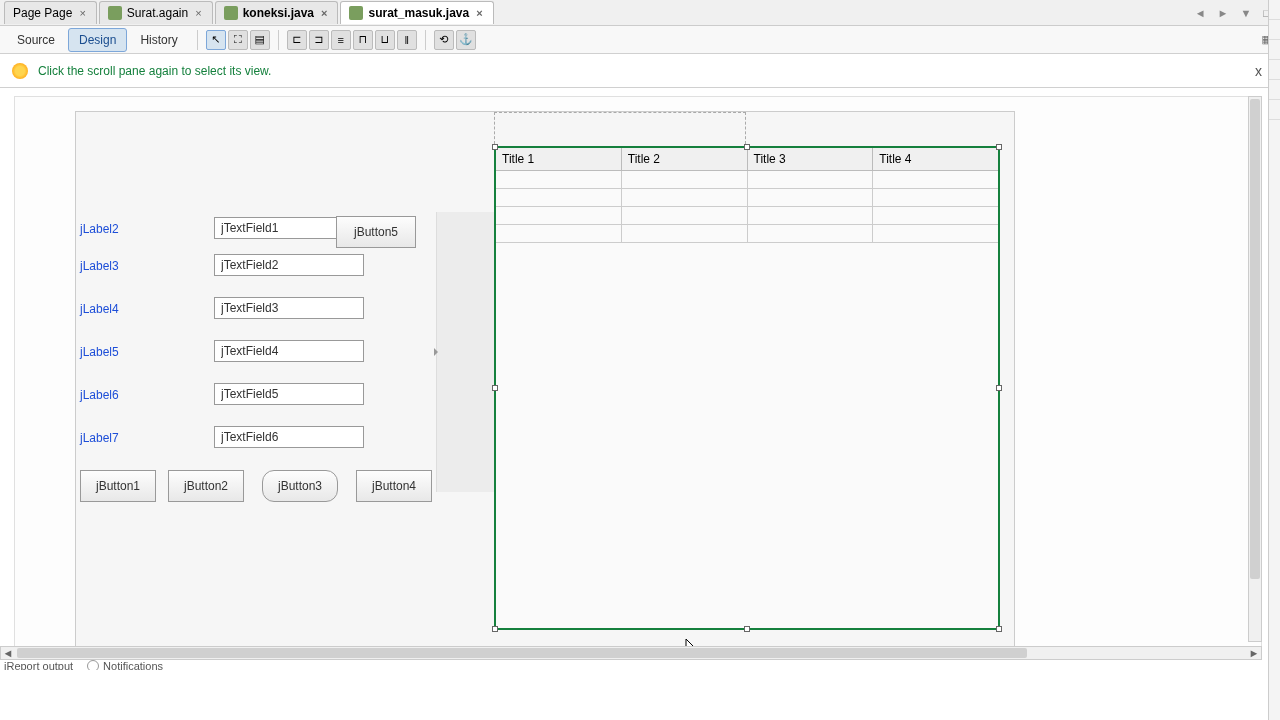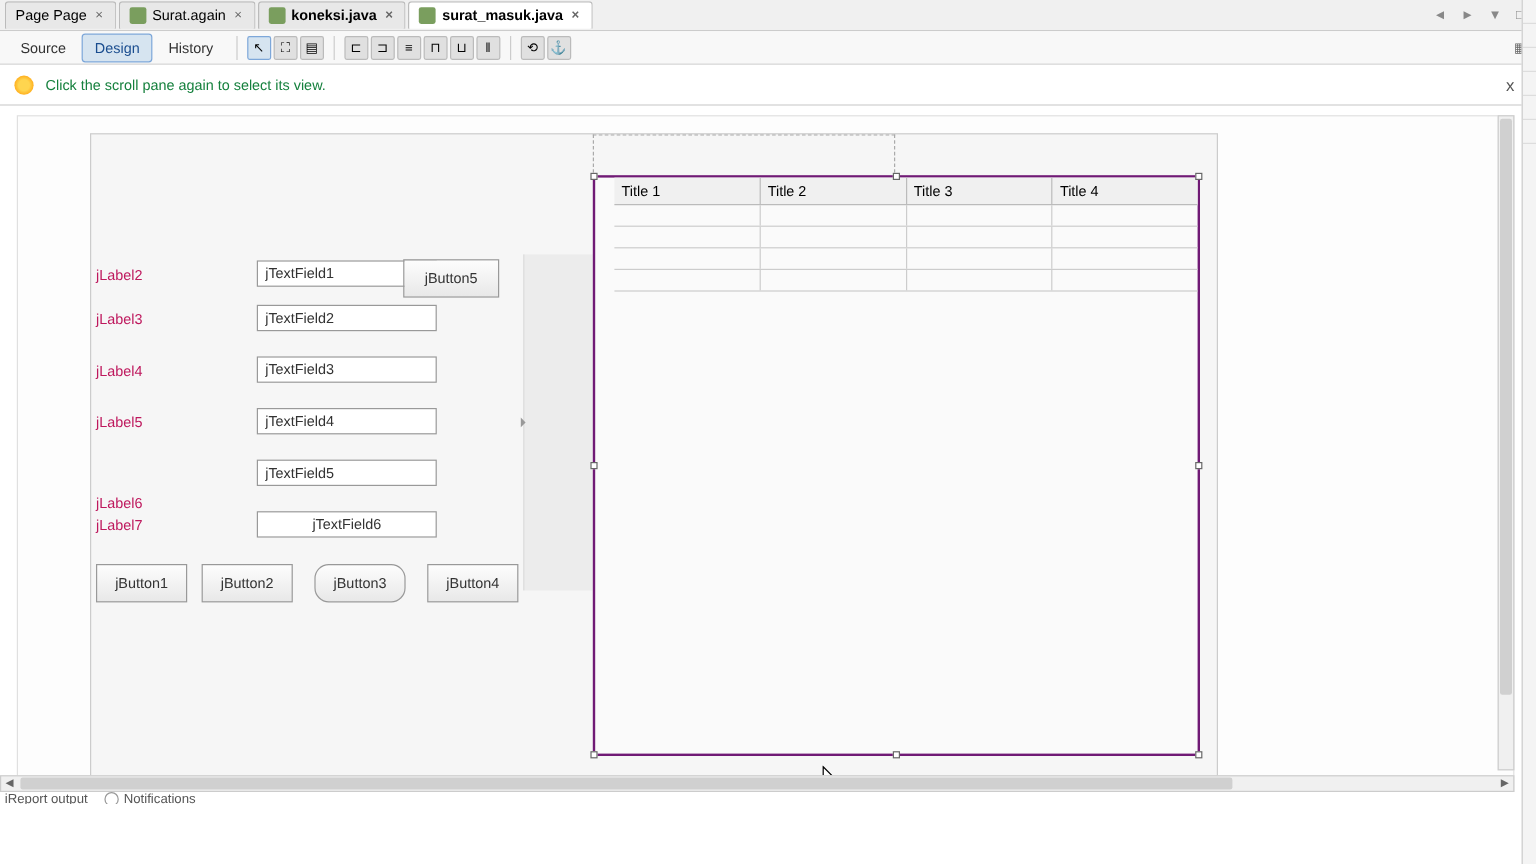--- a/index.html
+++ b/index.html
@@ -25,25 +25,25 @@
 .hint-bulb { width: 16px; height: 16px; background: radial-gradient(circle, #ffd54f 40%, #ff9800 90%); border-radius: 50%; margin-right: 10px; }
 .hint-text { font-size: 12px; color: #15803d; }
 .hint-close { margin-left: auto; cursor: pointer; color: #555; font-size: 14px; padding: 2px 6px; }
 
 .workspace { position: relative; height: 582px; overflow: hidden; }
 .design-area { position: absolute; top: 8px; left: 14px; right: 18px; bottom: 10px; background: #fdfdfd; border: 1px solid #e0e0e0; }
 
 .form-panel { position: absolute; top: 14px; left: 60px; width: 940px; height: 540px; background: #f6f6f6; border: 1px solid #ccc; }
 .form-title { position: absolute; top: 18px; left: 10px; font-family: Georgia, 'Times New Roman', serif; font-size: 40px; font-weight: 500; color: #222; letter-spacing: 2px; }
 
-.label { position: absolute; font-size: 12px; color: #be185d; }
+.label { position: absolute; font-size: 12px; color: #1d4ed8; }
 .textfield { position: absolute; width: 150px; height: 22px; border: 1px solid #999; background: #fff; padding: 2px 6px; font-size: 12px; color: #333; margin-left: 40px; }
 .jbutton { position: absolute; height: 32px; background: linear-gradient(#fdfdfd, #e8e8e8); border: 1px solid #999; font-size: 12px; color: #333; cursor: pointer; display: flex; align-items: center; justify-content: center; }
 
-.scroll-pane { position: absolute; top: 34px; left: 418px; width: 506px; height: 484px; border: 2px solid #701a75; background: #fafafa; padding-left: 16px; }
+.scroll-pane { position: absolute; top: 34px; left: 418px; width: 506px; height: 484px; border: 2px solid #15803d; background: #fafafa; }
 .table-header { display: flex; background: #f0f0f0; border-bottom: 1px solid #bbb; }
 .table-header > div { flex: 1; padding: 4px 6px; font-size: 12px; border-right: 1px solid #bbb; }
 .table-header > div:last-child { border-right: none; }
 .table-row { display: flex; height: 18px; border-bottom: 1px solid #ccc; }
 .table-row > div { flex: 1; border-right: 1px solid #ccc; }
 .table-row > div:last-child { border-right: none; }
 
 .selection-handle { position: absolute; width: 6px; height: 6px; background: #fff; border: 1px solid #666; }
 .vscroll { position: absolute; right: 18px; top: 8px; width: 14px; bottom: 28px; background: #f0f0f0; border: 1px solid #ccc; }
 .vscroll-thumb { position: absolute; top: 2px; left: 1px; right: 1px; height: 480px; background: #d0d0d0; border-radius: 2px; }
@@ -135,25 +135,25 @@
 
       <div class="label" style="top:147px;left:4px;">jLabel3</div>
       <input class="textfield" style="top: 142px; left: 98px;" value="jTextField2">
 
       <div class="label" style="top:190px;left:4px;">jLabel4</div>
       <input class="textfield" style="top: 185px; left: 98px;" value="jTextField3">
 
       <div class="label" style="top:233px;left:4px;">jLabel5</div>
       <input class="textfield" style="top: 228px; left: 98px;" value="jTextField4">
 
-      <div class="label" style="top:276px;left:4px;margin-top:24px;">jLabel6</div>
+      <div class="label" style="top:276px;left:4px;">jLabel6</div>
       <input class="textfield" style="top: 271px; left: 98px;" value="jTextField5">
 
       <div class="label" style="top:319px;left:4px;">jLabel7</div>
-      <input class="textfield" style="top: 314px; left: 98px; text-align: center;" value="jTextField6">
+      <input class="textfield" style="top: 314px; left: 98px;" value="jTextField6">
 
       <div class="jbutton" style="top:358px;left:4px;width:76px;">jButton1</div>
       <div class="jbutton" style="top:358px;left:92px;width:76px;">jButton2</div>
       <div class="jbutton" style="top:358px;left:186px;width:76px;border-radius:12px;">jButton3</div>
       <div class="jbutton" style="top:358px;left:280px;width:76px;">jButton4</div>
 
       <div style="position:absolute; top:100px; left:360px; width:58px; height:280px; background:#ececec; border-left:1px solid #ddd;"></div>
       <div style="position:absolute; top:236px; left:358px; width:6px; height:6px; border-left:4px solid #999; border-top:4px solid transparent; border-bottom:4px solid transparent;"></div>
 
       <div class="scroll-pane">

